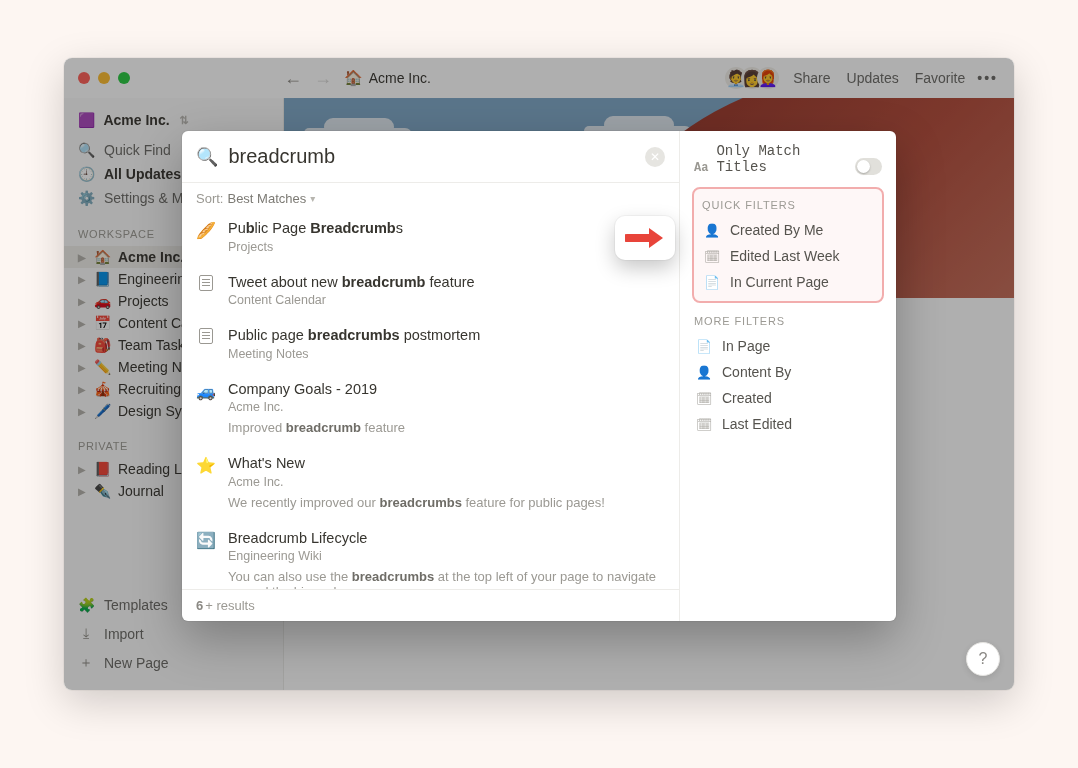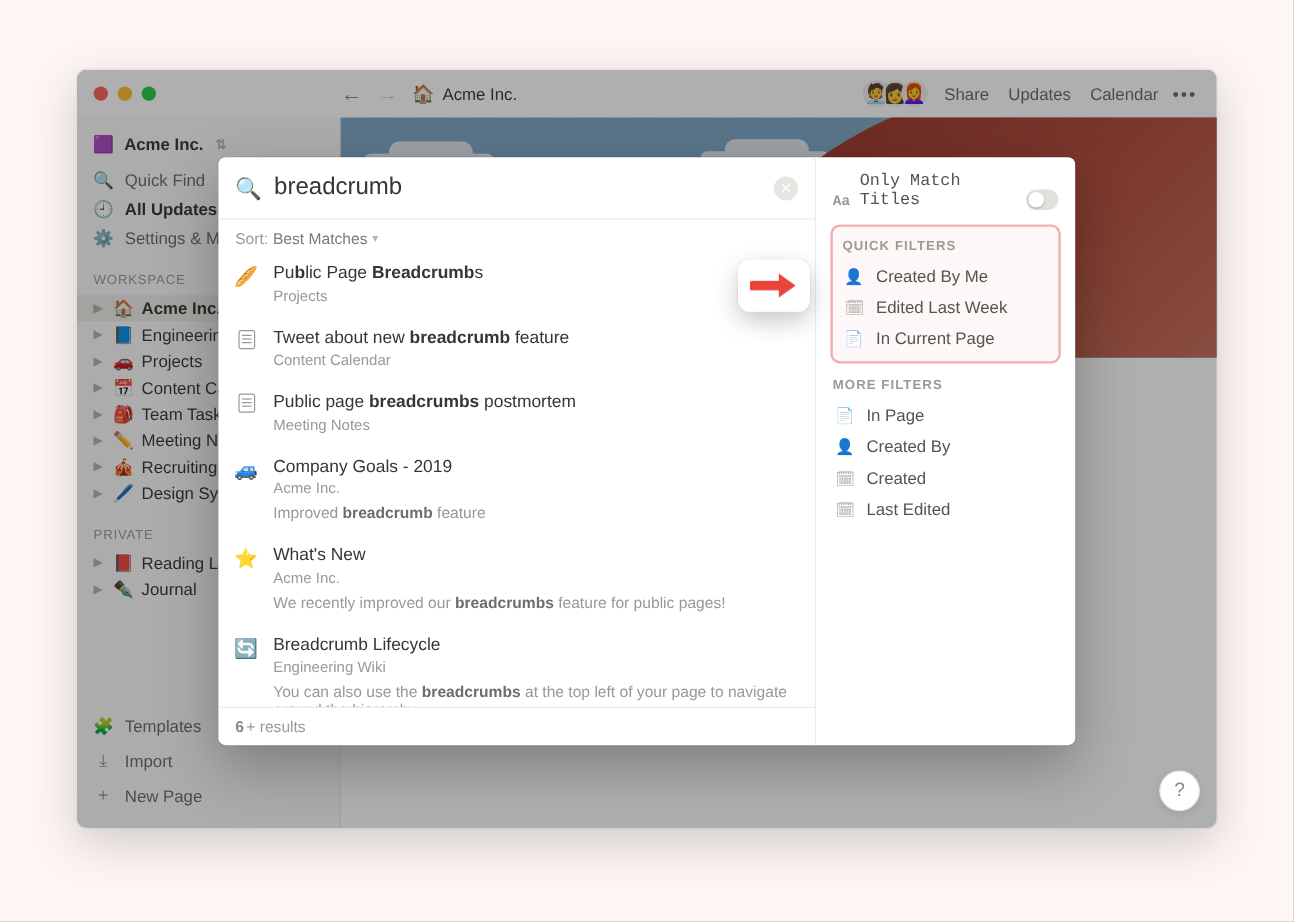--- a/index.html
+++ b/index.html
@@ -149,21 +149,21 @@
   .footer b { color:#8b8984; font-weight:600; margin-right:2px; }
 
   
   .match-titles { display:flex; align-items:flex-end; gap:8px; font-size:14px; color:#55534e; margin-bottom:14px;font-family:Liberation Mono, monospace; }
   .Aa { font-size:12px; font-weight:700; color:#9a9892; }
   .toggle {
     margin-left:auto; width:30px; height:17px; border-radius:10px; background:#e1e0db; position:relative;
   }
   .toggle::after{ content:""; position:absolute; left:2px; top:2px; width:13px; height:13px; background:#fff; border-radius:50%; box-shadow:0 1px 2px rgba(0,0,0,.25);}
 
-  .filter-section-label { font-size:11px; letter-spacing:.08em; font-weight:700; color:#9c9a94; margin: 4px 0 6px; }
+  .filter-section-label { font-size:11px; letter-spacing:.08em; font-weight:400; color:#9c9a94; margin: 4px 0 6px; }
   .filter-item { display:flex; align-items:center; gap:10px; padding:5px 2px; font-size:14px; color:#55534e; }
   .filter-item .fi { width:16px; text-align:center; color:#a6a49e; font-size:13px; }
   .quick-box { border-radius:6px; padding:6px 8px; margin-bottom:14px; }
   .quick-box.highlight { outline: 2px solid rgba(231,106,106,.55); background: rgba(231,106,106,.05); }
 
   
   .arrow-anno {
     position:absolute;
     left: 615px; top: 216px;
     width:60px; height:44px;
@@ -200,21 +200,21 @@
     </div>
     <div class="grow"></div>
     <div class="avatars">
       <span>🧑‍💼</span>
         <span>👩</span>
         <span>👩‍🦰</span>
     </div>
     <div class="toplinks">
       <span>Share</span>
       <span>Updates</span>
-      <span>Calendar</span>
+      <span>Favorite</span>
     </div>
     <span class="more-dots">•••</span>
   </div>
 
   <div class="sidebar">
     <div class="ws-switch">
       <span>🟪</span>
       <span>Acme Inc.</span>
       <span class="chev">⇅</span>
     </div>
@@ -414,21 +414,21 @@
     </div>
 
     <div class="filter-section-label">MORE FILTERS</div>
     <div id="more-filters">
         <div class="filter-item">
           <span class="fi">📄</span>
           <span>In Page</span>
         </div>
         <div class="filter-item">
           <span class="fi">👤</span>
-          <span>Created By</span>
+          <span>Content By</span>
         </div>
         <div class="filter-item">
           <span class="fi">🗓</span>
           <span>Created</span>
         </div>
         <div class="filter-item">
           <span class="fi">🗓</span>
           <span>Last Edited</span>
         </div>
       </div>

